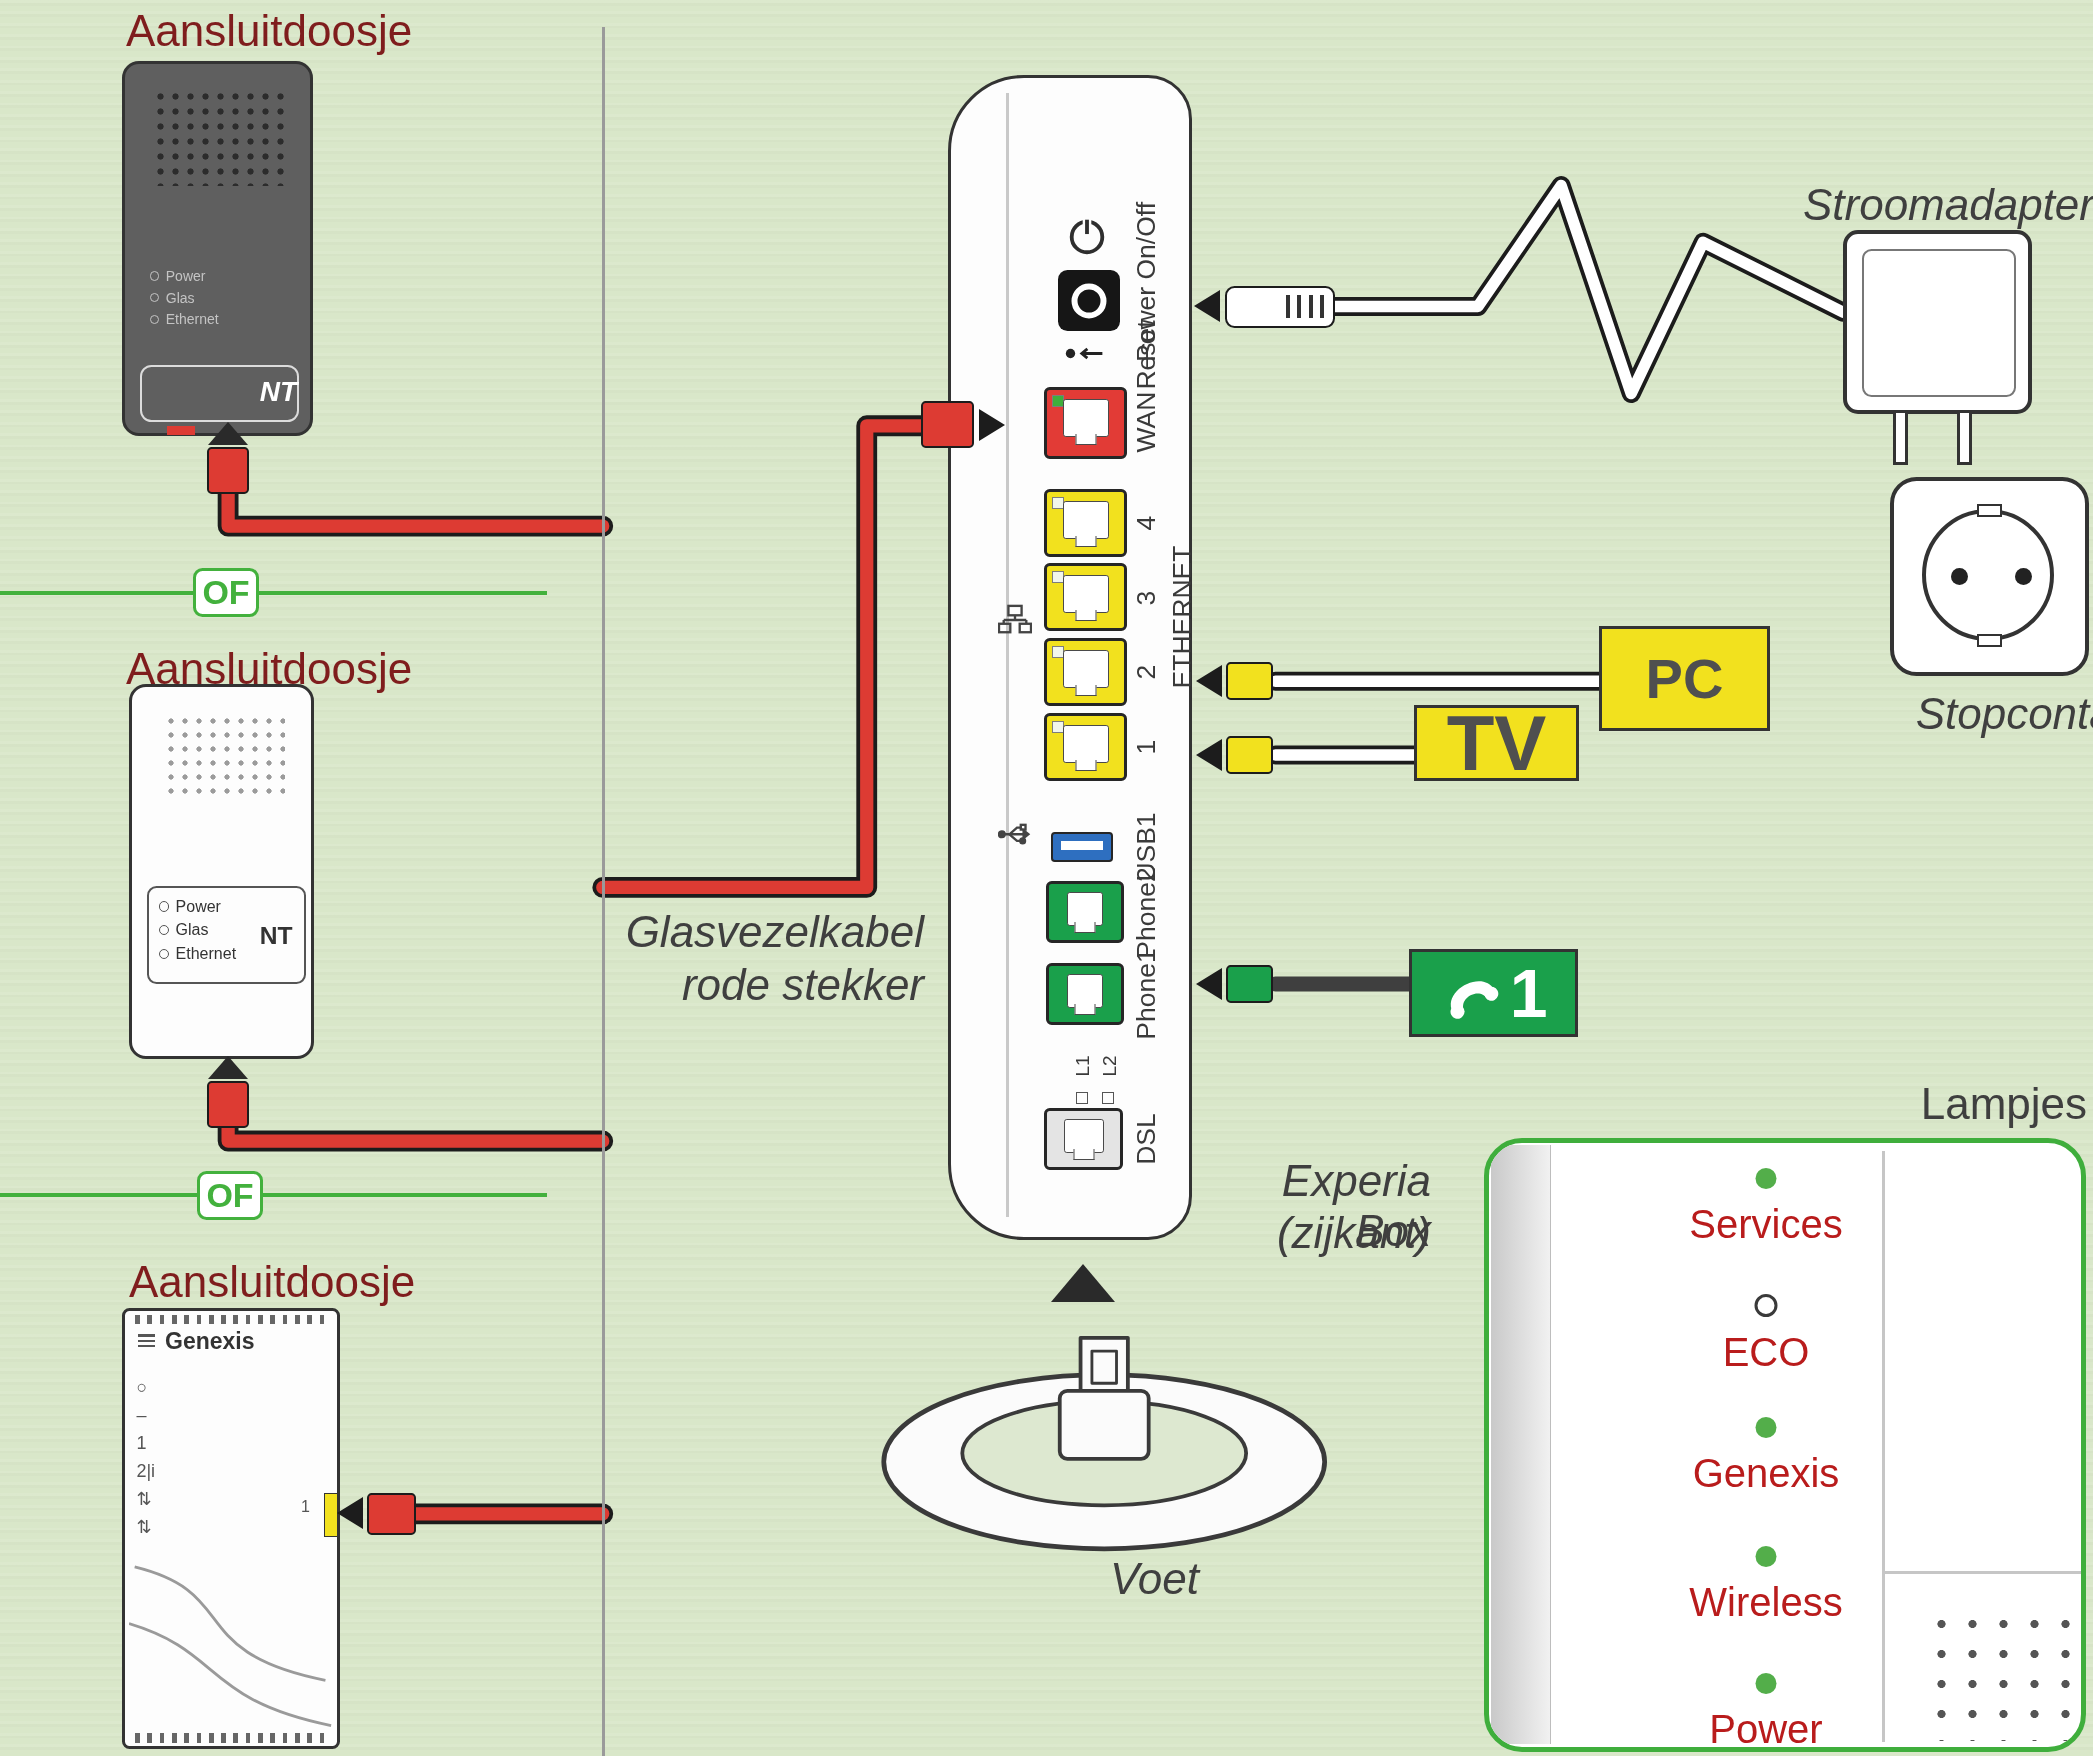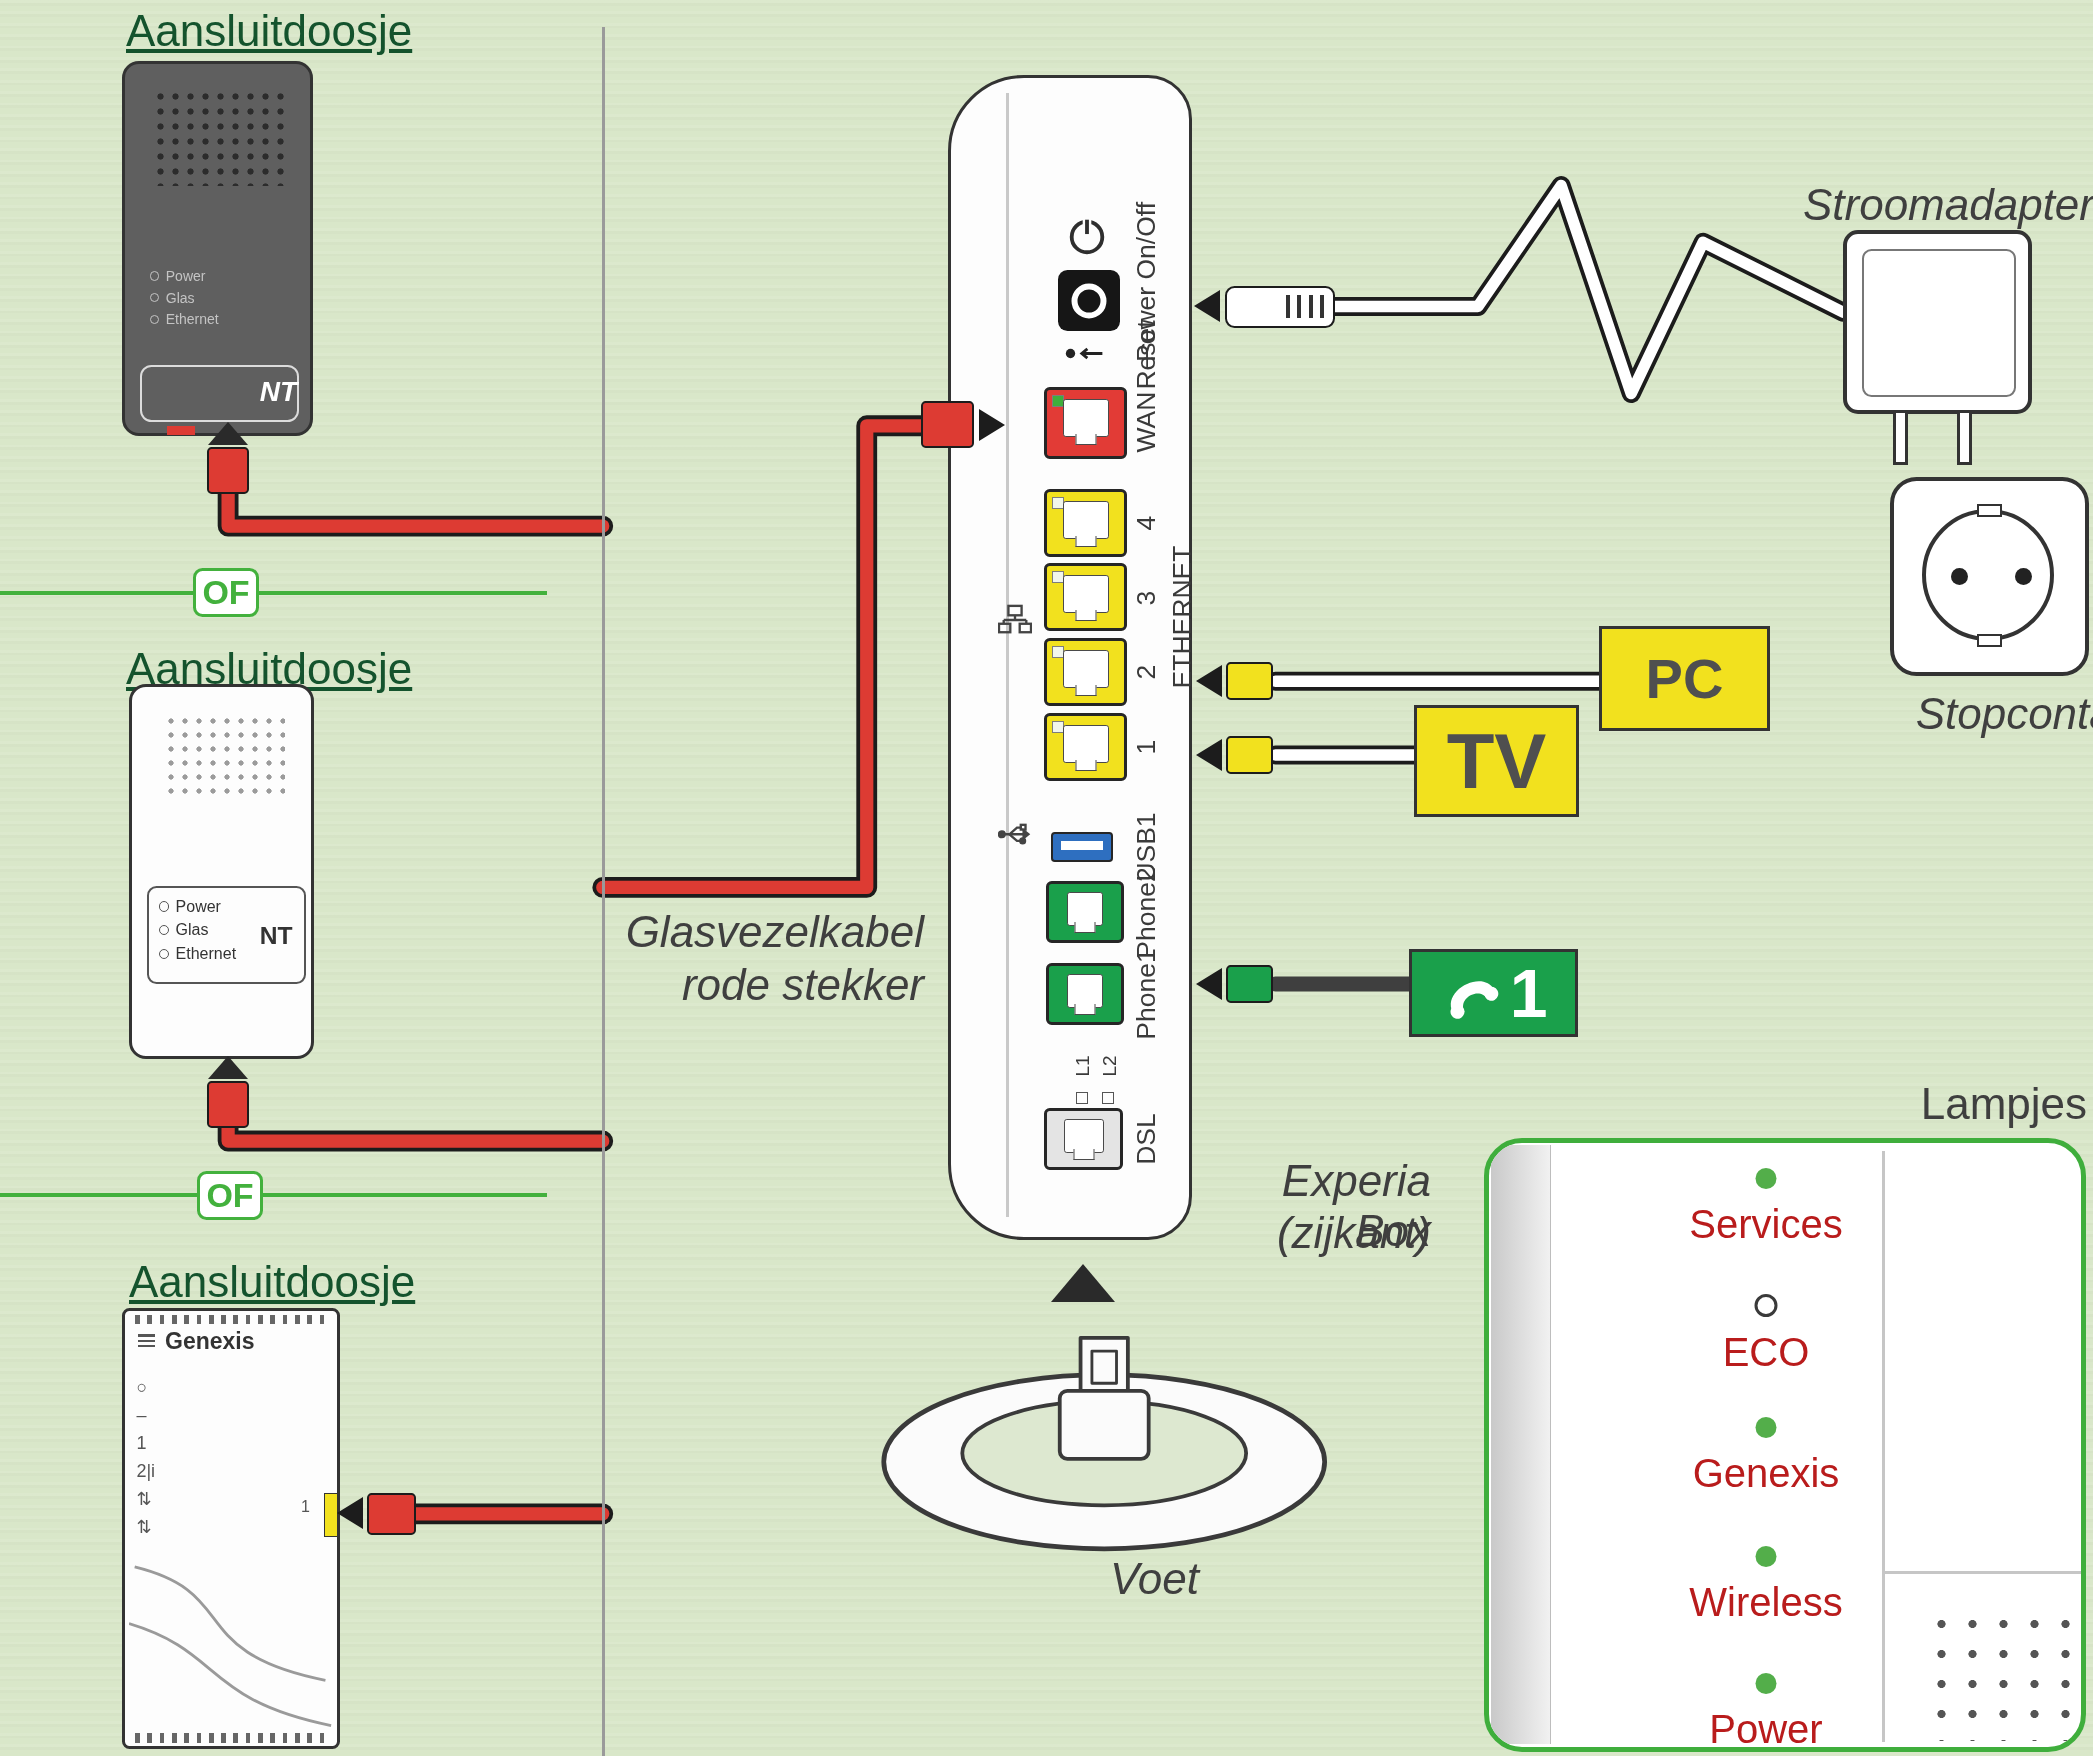--- a/index.html
+++ b/index.html
@@ -5,21 +5,21 @@
   html,body{margin:0;padding:0;background:#d9e7c9;}
   #canvas{position:relative;width:2093px;height:1756px;background:#d9e7c9;overflow:hidden;
           font-family:"Liberation Sans",sans-serif;color:#3f3f3f;}
   #canvas::before{content:"";position:absolute;inset:0;pointer-events:none;
     background:repeating-linear-gradient(180deg,rgba(255,255,255,.08) 0 2.8px,rgba(0,0,0,.015) 2.8px 5.7px,transparent 5.7px 11.4px);}
   .abs{position:absolute;}
   .t{position:absolute;}
   .c{text-align:right;font-style:italic;}
   .vlabel{position:absolute;writing-mode:vertical-rl;transform:translate(-50%,-50%) rotate(180deg);
           font-size:26.5px;color:#3a3a3a;white-space:nowrap;}
-  .devtitle{position:absolute;font-size:44px;color:#14532d;text-decoration:underline;}
+  .devtitle{position:absolute;font-size:44px;color:#7f1d1d;}
   .port{position:absolute;border:3.8px solid #262626;border-radius:5.7px;box-sizing:border-box;}
   .hole{position:absolute;left:50%;transform:translateX(-50%);top:8.5px;width:44px;height:36px;background:#fff;border:1.9px solid #4a4a4a;border-radius:2.8px;}
   .tab{position:absolute;left:50%;transform:translateX(-50%);top:44px;width:19px;height:9.5px;background:#fff;border:1.9px solid #4a4a4a;border-top:none;}
   .led{position:absolute;left:4.7px;top:4.7px;width:10.4px;height:10.4px;background:#f2f6ec;border:1.9px solid #7d7d7d;}
   .plug{position:absolute;border:2.8px solid #1c1c1c;border-radius:4.7px;box-sizing:border-box;}
   .arrL{position:absolute;width:0;height:0;border-top:16px solid transparent;border-bottom:16px solid transparent;border-right:26.5px solid #1c1c1c;}
   .arrR{position:absolute;width:0;height:0;border-top:16px solid transparent;border-bottom:16px solid transparent;border-left:26.5px solid #1c1c1c;}
   .arrU{position:absolute;width:0;height:0;border-left:20px solid transparent;border-right:20px solid transparent;border-bottom:23px solid #2a2a2a;}
   .ofbadge{position:absolute;width:66px;height:49px;background:#fff;border:3.8px solid #43b13d;border-radius:9.5px;
            color:#43b13d;font-size:34px;font-weight:bold;display:flex;align-items:center;justify-content:center;box-sizing:border-box;}
@@ -282,21 +282,21 @@
   <div class="t c" style="left:1836px;top:689px;width:312px;font-size:44px;">Stopcontact</div>
 
   <div class="arrL" style="left:1196px;top:665px;"></div>
   <div class="plug" style="left:1226px;top:662px;width:47px;height:38px;background:#f2e11e;"></div>
   <div class="bigbox" style="left:1599px;top:626px;width:171px;height:105px;background:#f2e11e;font-size:56px;">
     <span>PC</span>
   </div>
 
   <div class="arrL" style="left:1196px;top:739px;"></div>
   <div class="plug" style="left:1226px;top:736px;width:47px;height:38px;background:#f2e11e;"></div>
-  <div class="bigbox" style="left:1414px;top:705px;width:165px;height:112px;background:#f2e11e;font-size:78px;">
+  <div class="bigbox" style="left:1414px;top:705px;width:165px;height:76px;background:#f2e11e;font-size:78px;">
     <span>TV</span>
   </div>
 
   <div class="arrL" style="left:1196px;top:968px;"></div>
   <div class="plug" style="left:1226px;top:965px;width:47px;height:38px;background:#1aa04b;"></div>
   <div class="bigbox" style="left:1409px;top:949px;width:169px;height:88px;background:#1aa04b;color:#fff;font-size:68px;gap:9.5px;">
     <svg width="61" height="53" viewBox="0 0 70 60">
       <g transform="rotate(-28 35 30)">
         <path d="M8 40 C8 12 62 12 62 40 L50 46 C50 28 20 28 20 46 Z" fill="#fff"></path>
         <circle cx="13" cy="42" r="8" fill="#fff"></circle>

